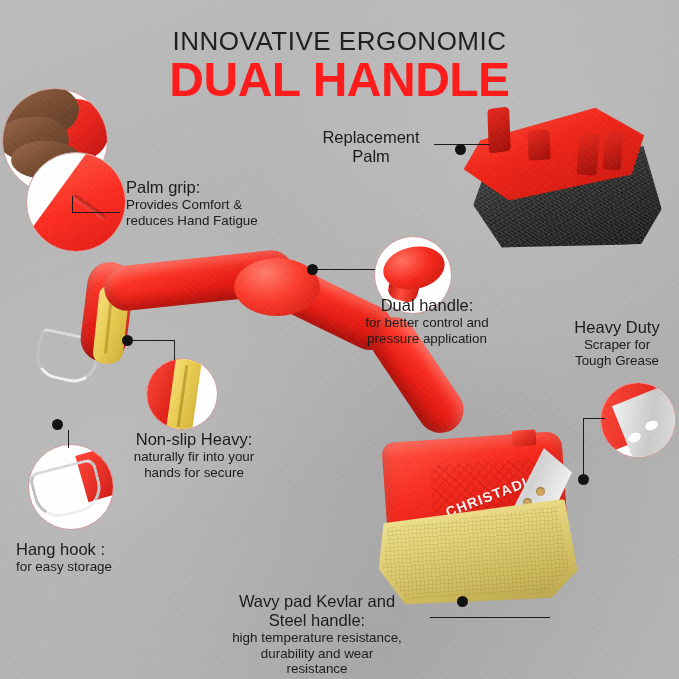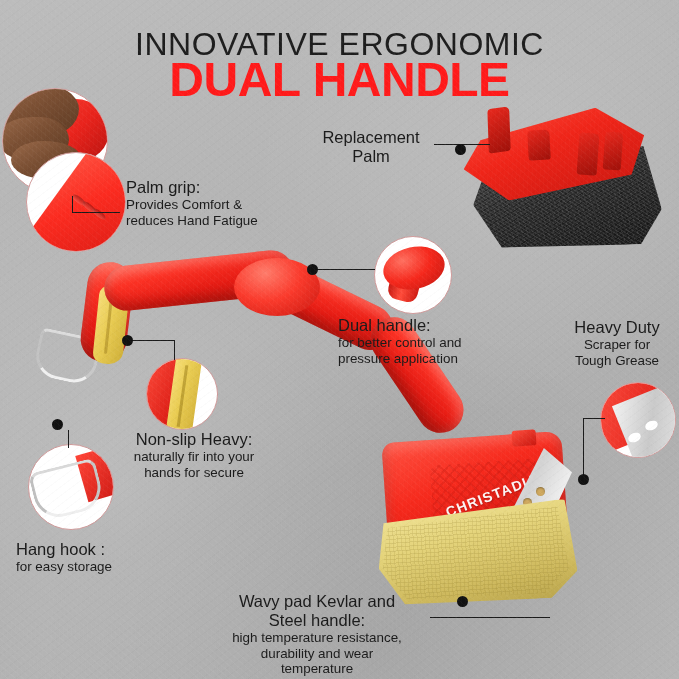--- a/index.html
+++ b/index.html
@@ -13,21 +13,21 @@
            radial-gradient(circle at 55% 95%, rgba(0,0,0,.07), rgba(0,0,0,0) 45%),
            linear-gradient(160deg,#bcbcbc 0%,#b3b3b3 38%,#adadad 64%,#b6b6b6 100%);}
   #noise{position:absolute;inset:0;pointer-events:none;opacity:.30;
          background-image:
            repeating-linear-gradient(41deg, rgba(255,255,255,.10) 0 1px, rgba(0,0,0,0) 1px 5px),
            repeating-linear-gradient(-37deg, rgba(0,0,0,.055) 0 1px, rgba(0,0,0,0) 1px 7px),
            repeating-linear-gradient(93deg, rgba(255,255,255,.05) 0 1px, rgba(0,0,0,0) 1px 4px);}
 
   
   .t-top{position:absolute;left:0;right:0;top:26px;text-align:center;
-         font-size:32px;letter-spacing:.5px;color:#1d1d1d;font-weight:400;}
+         font-size:26px;letter-spacing:.5px;color:#1d1d1d;font-weight:400;}
   .t-big{position:absolute;left:0;right:0;top:52px;text-align:center;
          font-size:48px;font-weight:bold;color:#ff1a1a;letter-spacing:-0.5px;
          font-family:"Liberation Sans",sans-serif;}
 
   
   .cap{position:absolute;color:#1a1a1a;line-height:1.16;}
   .cap .h{font-size:16.5px;}
   .cap .s{font-size:13.4px;}
 
   
@@ -244,21 +244,21 @@
     <div class="h">Palm grip:</div>
     <div class="s">Provides Comfort &amp;</div>
     <div class="s">reduces Hand Fatigue</div>
   </div>
 
   <div class="cap" style="left:306px;top:128px;text-align:center;width:130px;">
     <div class="h">Replacement</div>
     <div class="h">Palm</div>
   </div>
 
-  <div class="cap" style="left:338px;top:316px;text-align:left;width:178px;">
+  <div class="cap" style="left:338px;top:296px;text-align:center;width:178px;">
     <div class="h">Dual handle:</div>
     <div class="s">for better control and</div>
     <div class="s">pressure application</div>
   </div>
 
   <div class="cap" style="left:96px;top:430px;text-align:center;width:196px;">
     <div class="h">Non-slip Heavy:</div>
     <div class="s">naturally fir into your</div>
     <div class="s">hands for secure</div>
   </div>
@@ -272,17 +272,17 @@
     <div class="h">Heavy Duty</div>
     <div class="s">Scraper for</div>
     <div class="s">Tough Grease</div>
   </div>
 
   <div class="cap" style="left:186px;top:592px;text-align:center;width:262px;">
     <div class="h">Wavy pad Kevlar and</div>
     <div class="h">Steel handle:</div>
     <div class="s">high temperature resistance,</div>
     <div class="s">durability and wear</div>
-    <div class="s">temperature</div>
+    <div class="s">resistance</div>
   </div>
 
   <div id="noise"></div>
 </div>
 
 </body></html>

